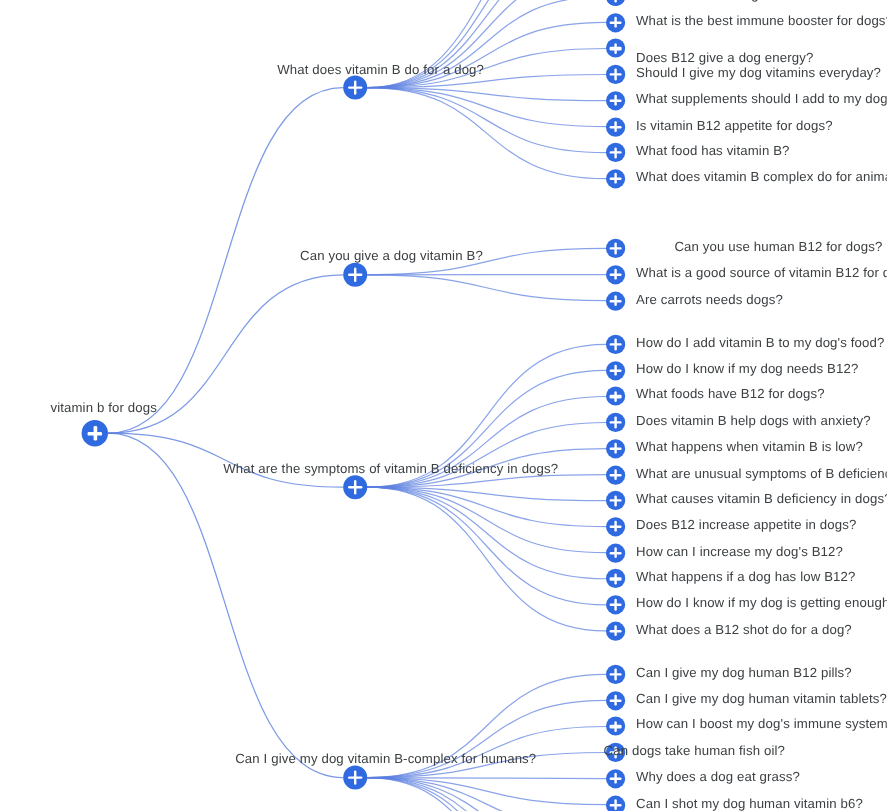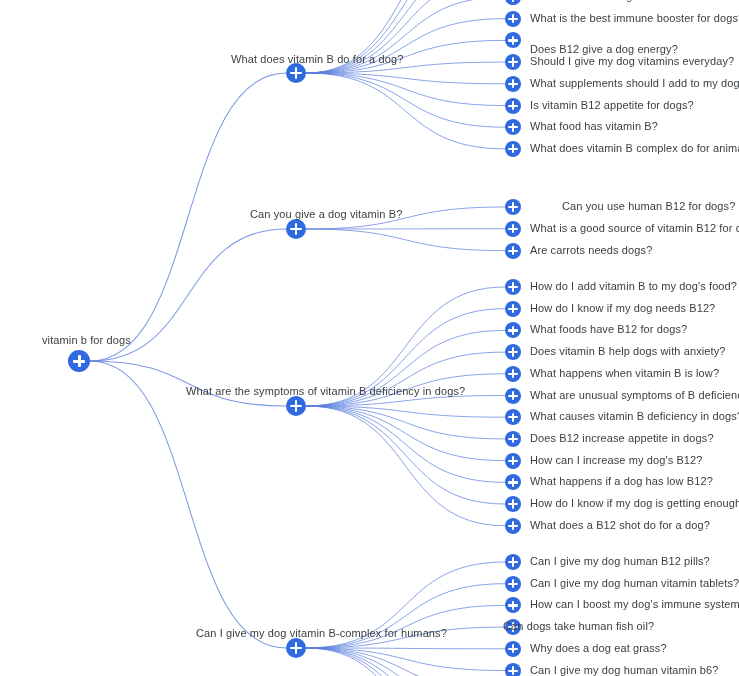--- a/index.html
+++ b/index.html
@@ -240,18 +240,18 @@
         <span class="plus"></span>
       </div>
       <div class="label leaf-label" style="top: 620.1px; left: 503px;">Can dogs take human fish oil?</div>
       <div class="node leaf" style="left: 505px; top: 640.8px;">
         <span class="plus"></span>
       </div>
       <div class="label leaf-label" style="top: 641.8px; left: 530px;">Why does a dog eat grass?</div>
       <div class="node leaf" style="left: 505px; top: 662.5px;">
         <span class="plus"></span>
       </div>
-      <div class="label leaf-label" style="top: 663.5px; left: 530px;">Can I give my dog human vitamin b6?</div>
+      <div class="label leaf-label" style="top: 663.5px; left: 530px;">Can I shot my dog human vitamin b6?</div>
       <div class="node leaf" style="left: 505px; top: -11px;">
         <span class="plus"></span>
       </div>
     </div>
 </div>
 
 </body></html>

